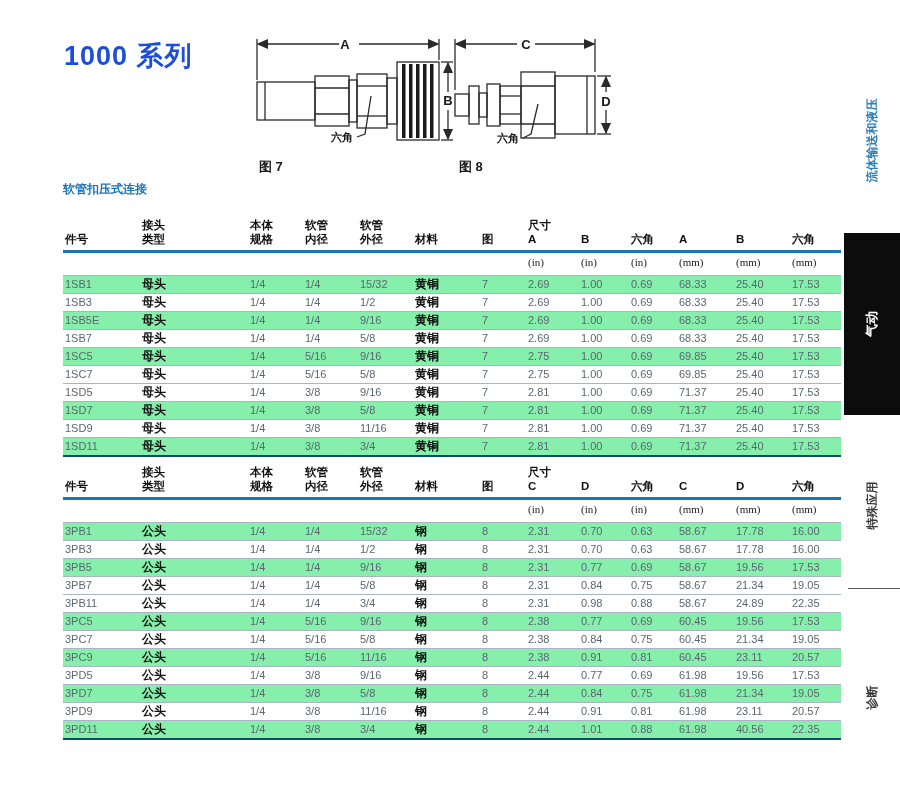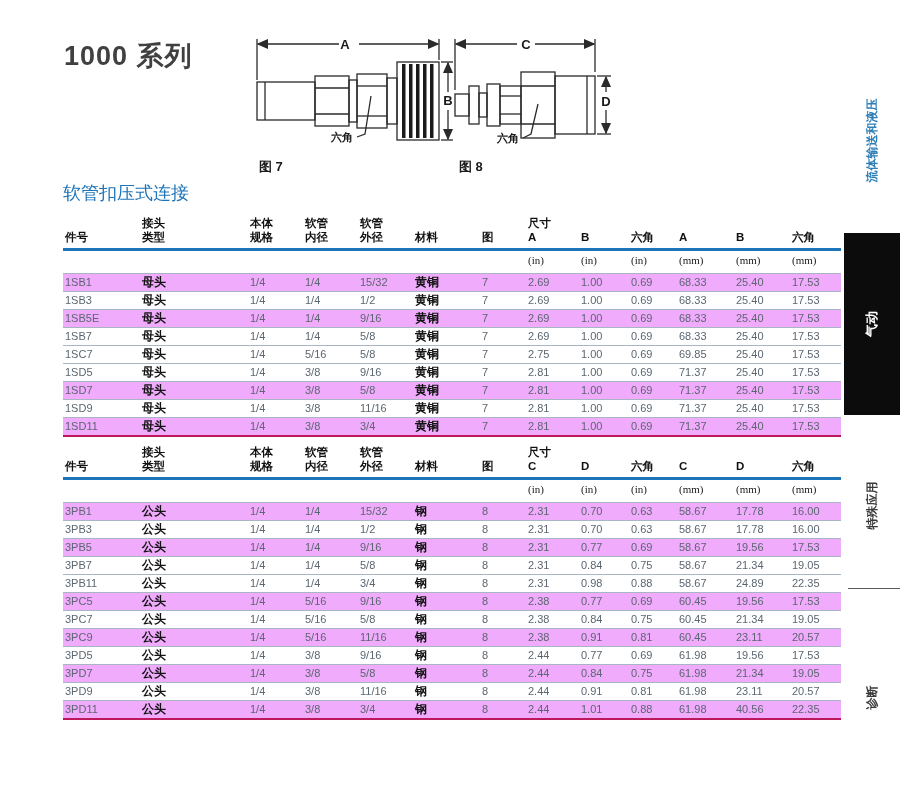--- a/index.html
+++ b/index.html
@@ -1,43 +1,43 @@
 <!DOCTYPE html>
 <html><head>
 <meta charset="utf-8">
 <style>
   * { margin:0; padding:0; box-sizing:border-box; }
   html,body { width:900px; height:787px; background:#fff; font-family:"Liberation Sans", sans-serif; position:relative; overflow:hidden; }
 
-  .page-title { position:absolute; left:64px; top:38px; font-size:27px; font-weight:bold; color:#404040; letter-spacing:1px; }
+  .page-title { position:absolute; left:64px; top:38px; font-size:27px; font-weight:bold; color:#1d4ed8; letter-spacing:1px; }
 
   
   .figure { position:absolute; top:34px; }
   .figure.f7 { left:243px; }
   .figure.f8 { left:443px; }
   .figure svg { display:block; }
   .fig-caption { font-size:13px; font-weight:bold; color:#1a1a1a; padding-left:16px; margin-top:8px; }
   svg text { font-family:"Liberation Sans", sans-serif; fill:#1a1a1a; }
   svg .dim { font-size:13px; font-weight:bold; }
   svg .hexlbl { font-size:11px; font-weight:bold; }
   svg line, svg rect.o, svg polyline { stroke:#2a2a2a; fill:none; stroke-width:1.3; }
   svg rect.fill { fill:#1a1a1a; stroke:none; }
 
   
   .content { position:absolute; left:63px; top:181px; width:778px; }
-  .section-title { font-size:18px; font-weight:normal; color:#1d74b9; margin-bottom:9px; }
+  .section-title { font-size:12px; font-weight:bold; color:#1d74b9; margin-bottom:18px; }
   table { width:778px; border-collapse:collapse; table-layout:fixed; }
   thead th { text-align:left; vertical-align:bottom; font-size:11.5px; font-weight:bold; color:#111;
              white-space:pre-line; padding:2px 2px 3px 2px; border-bottom:3px solid #1d74b9; line-height:1.25; }
   thead tr.units td { font-size:11px; color:#1a1a1a; padding:3px 2px 7px 2px;font-family:Liberation Serif, serif; }
   tbody td { font-size:11px; height:17px; padding:0 2px; }
   tbody tr { border-bottom:1px solid #a9b5c2; }
   tbody tr:first-child { border-top:1px solid #a9b5c2; }
-  tbody tr:last-child { border-bottom:2px solid #be185d; }
-  tbody tr.odd { background:#f0abfc; }
+  tbody tr:last-child { border-bottom:2px solid #0c4a6e; }
+  tbody tr.odd { background:#86efac; }
   td.num { color:#5b6670; }
   td.cn { color:#131313; font-weight:bold; font-size:12px; }
   table.second { margin-top:0; }
   table.second thead th { padding-top:8px; }
 
   
   .side-label { position:absolute; right:0; width:56px; display:flex; align-items:center; justify-content:center; }
   .side-label span { transform:rotate(-90deg); white-space:nowrap; font-size:12px; font-weight:bold; }
   .tab-fluid { top:58px; height:165px; }
   .tab-fluid span { color:#2e7fb8; }
@@ -252,20 +252,35 @@
           <td class="num">5/8</td>
           <td class="cn">黄铜</td>
           <td class="num">7</td>
           <td class="num">2.69</td>
           <td class="num">1.00</td>
           <td class="num">0.69</td>
           <td class="num">68.33</td>
           <td class="num">25.40</td>
           <td class="num">17.53</td>
         </tr>
+        <tr class="odd">
+          <td class="num">1SC5</td>
+          <td class="cn">母头</td>
+          <td class="num">1/4</td>
+          <td class="num">5/16</td>
+          <td class="num">9/16</td>
+          <td class="cn">黄铜</td>
+          <td class="num">7</td>
+          <td class="num">2.75</td>
+          <td class="num">1.00</td>
+          <td class="num">0.69</td>
+          <td class="num">69.85</td>
+          <td class="num">25.40</td>
+          <td class="num">17.53</td>
+        </tr>
         <tr class="even">
           <td class="num">1SC7</td>
           <td class="cn">母头</td>
           <td class="num">1/4</td>
           <td class="num">5/16</td>
           <td class="num">5/8</td>
           <td class="cn">黄铜</td>
           <td class="num">7</td>
           <td class="num">2.75</td>
           <td class="num">1.00</td>

